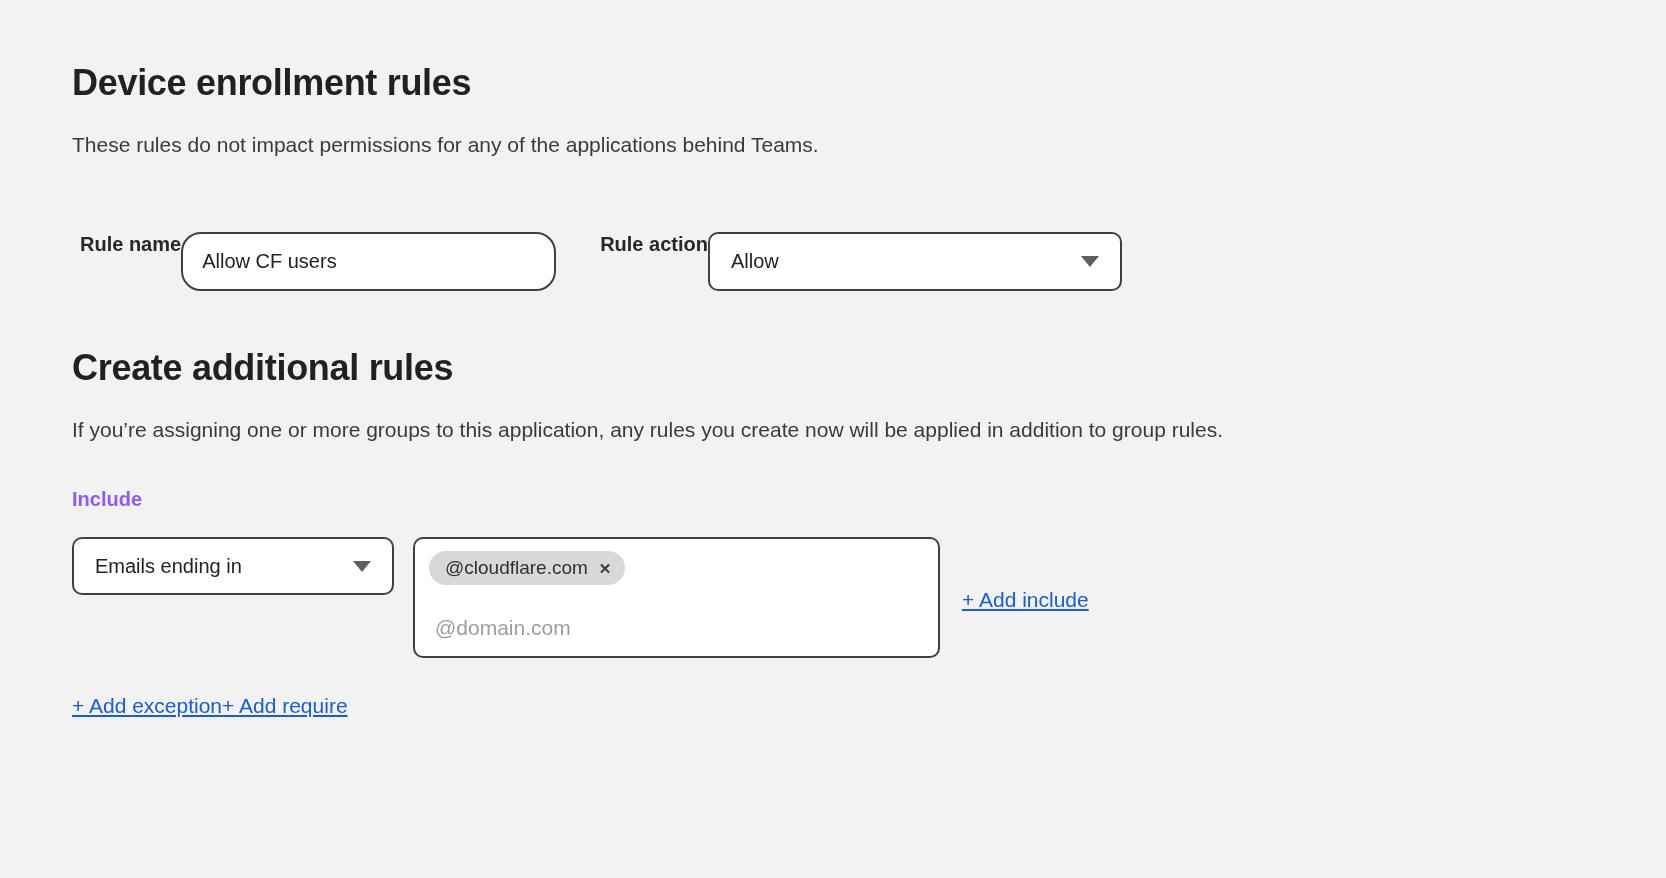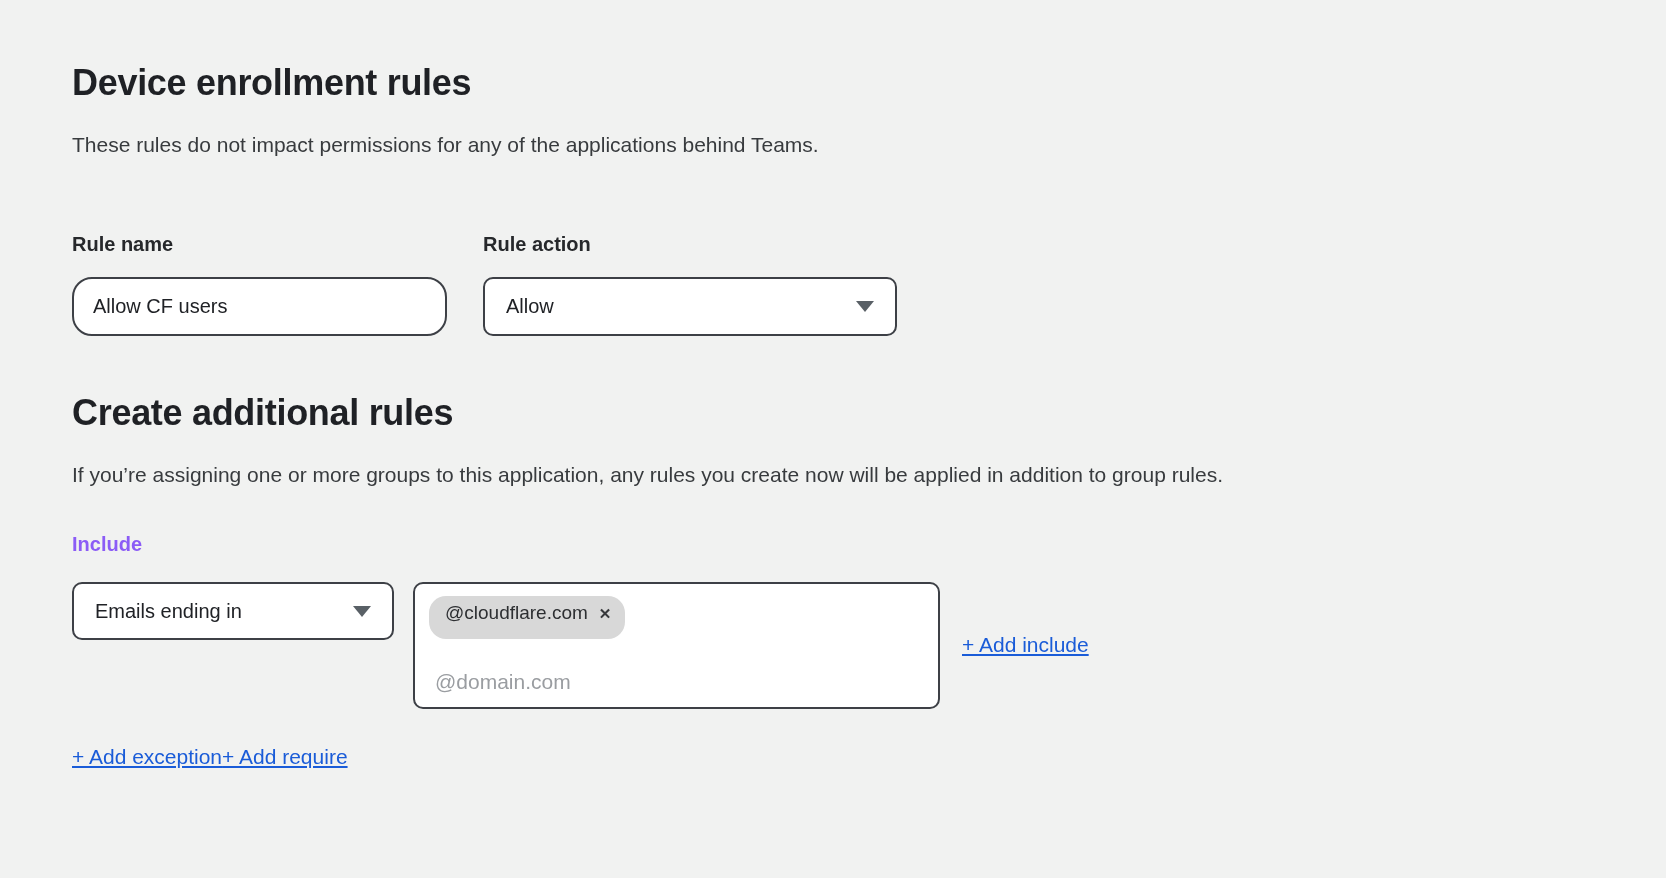--- a/index.html
+++ b/index.html
@@ -34,21 +34,22 @@
     line-height: 26px;
     color: #383b3e;
   }
   .fields-row {
     display: flex;
     gap: 36px;
     margin-top: 74px;
   }
   .field {
     display: flex;
-    flex-direction: column;
+    flex-direction: row;
+    margin-left: 8px;
   }
   .field-label {
     font-size: 20px;
     line-height: 25px;
     font-weight: 700;
     color: #26282b;
     margin-bottom: 20px;
   }
   .text-input {
     box-sizing: border-box;
@@ -112,21 +113,21 @@
     border-radius: 10px;
     padding: 12px 14px 12px 14px;
     cursor: text;
   }
   .tag-chip {
     display: inline-flex;
     align-items: center;
     height: 34px;
     background: #d8d8d8;
     border-radius: 17px;
-    padding: 0 14px 9px 16px;
+    padding: 0 14px 0 16px;
     font-size: 19px;
     color: #2d2f32;
   }
   .tag-remove {
     margin-left: 11px;
     font-size: 15px;
     font-weight: 700;
     color: #37393c;
     cursor: pointer;
     line-height: 1;

